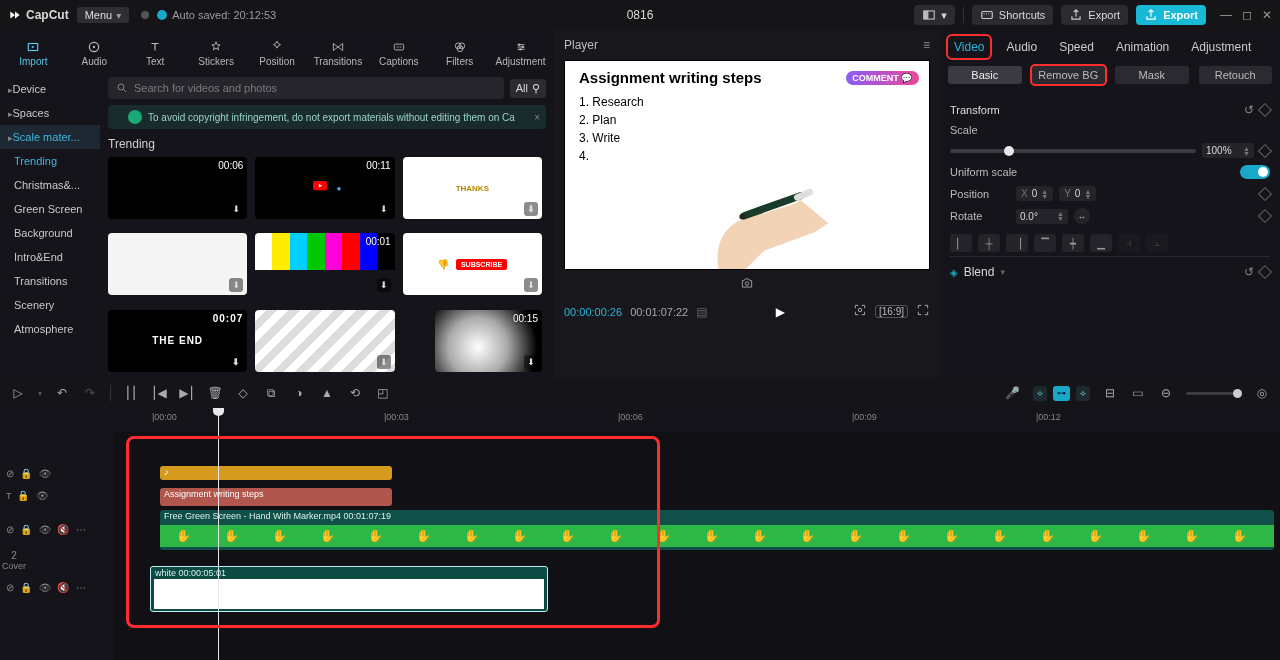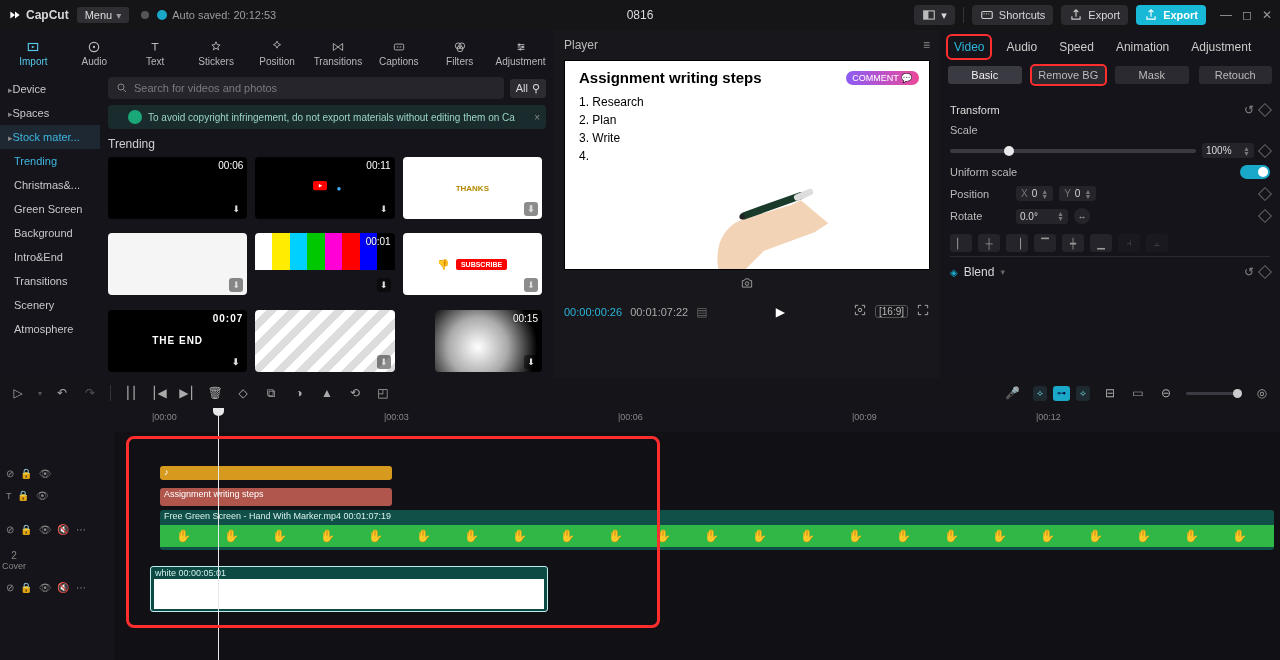--- a/index.html
+++ b/index.html
@@ -54,21 +54,21 @@
   .thumb.theend { background:#000; display:flex; align-items:center; justify-content:center; color:#fff; font-weight:700; font-size:10px; letter-spacing:1px; }
   .thumb.triangles { background:repeating-linear-gradient(135deg,#fff 0 8px,#ddd 8px 16px); }
   .thumb.smoke { background:radial-gradient(circle at 40% 60%,#fff,#aaa 40%,#000 80%);margin-left:32px; }
   
   .panel-player { width:386px; background:#17171c; display:flex; flex-direction:column; }
   .player-head { display:flex; align-items:center; padding:8px 10px; color:#bbb; font-size:12px; }
   .player-head .sp { flex:1; }
   .player-canvas { margin:0 10px; background:#fff; height:210px; position:relative; overflow:hidden; border:1px solid #000; }
   .pc-title { position:absolute; left:14px; top:8px; color:#000; font-weight:700; font-size:15px; }
   .pc-list { position:absolute; left:14px; top:32px; color:#000; font-size:12px; line-height:1.5; }
-  .pc-badge { position:absolute; right:10px; top:10px; background:linear-gradient(90deg,#8b5cf6,#ec4899); color:#fff; font-size:9px; font-weight:400; padding:2px 6px; border-radius:9px; display:flex; align-items:center; gap:3px;justify-content:flex-end; }
+  .pc-badge { position:absolute; right:10px; top:10px; background:linear-gradient(90deg,#8b5cf6,#ec4899); color:#fff; font-size:9px; font-weight:700; padding:2px 6px; border-radius:9px; display:flex; align-items:center; gap:3px;justify-content:flex-end; }
   .pc-hand { position:absolute; left:95px; bottom:0; width:190px; height:110px; }
   .pc-cam { text-align:center; margin:6px 0 4px 0; color:#aaa; }
   .player-controls { display:flex; align-items:center; gap:8px; padding:6px 10px 8px 10px; }
   .time-cur { color:#2bb6d9; font-size:11px; }
   .time-tot { color:#aaa; font-size:11px; }
   .play-btn { color:#fff; font-size:12px; }
   .player-controls .sp { flex:1; }
   .pc-right { display:flex; gap:8px; align-items:center; }
   .pc-chip { border:1px solid #555; border-radius:3px; padding:0 3px; font-size:10px; color:#bbb; }
   
@@ -225,21 +225,21 @@
             <path d="M6 8h12M6 12h12M6 16h12" stroke="#bbb" stroke-width="1.5"></path>
             <circle cx="9" cy="8" r="2" fill="#bbb"></circle>
             <circle cx="15" cy="12" r="2" fill="#bbb"></circle>
             <circle cx="11" cy="16" r="2" fill="#bbb"></circle>
           </svg><span>Adjustment</span></div>
     </div>
     <div class="left-body">
       <div class="left-sidebar">
         <div class="ls-item caret">Device</div>
         <div class="ls-item caret">Spaces</div>
-        <div class="ls-item caret sel">Stock mater...</div>
+        <div class="ls-item caret sel">Scale mater...</div>
         <div class="ls-item ls-sub" style="color:#3fb7e0">Trending</div>
         <div class="ls-item ls-sub">Christmas&amp;...</div>
         <div class="ls-item ls-sub">Green Screen</div>
         <div class="ls-item ls-sub">Background</div>
         <div class="ls-item ls-sub">Intro&amp;End</div>
         <div class="ls-item ls-sub">Transitions</div>
         <div class="ls-item ls-sub">Scenery</div>
         <div class="ls-item ls-sub">Atmosphere</div>
       </div>
       <div class="left-content">

